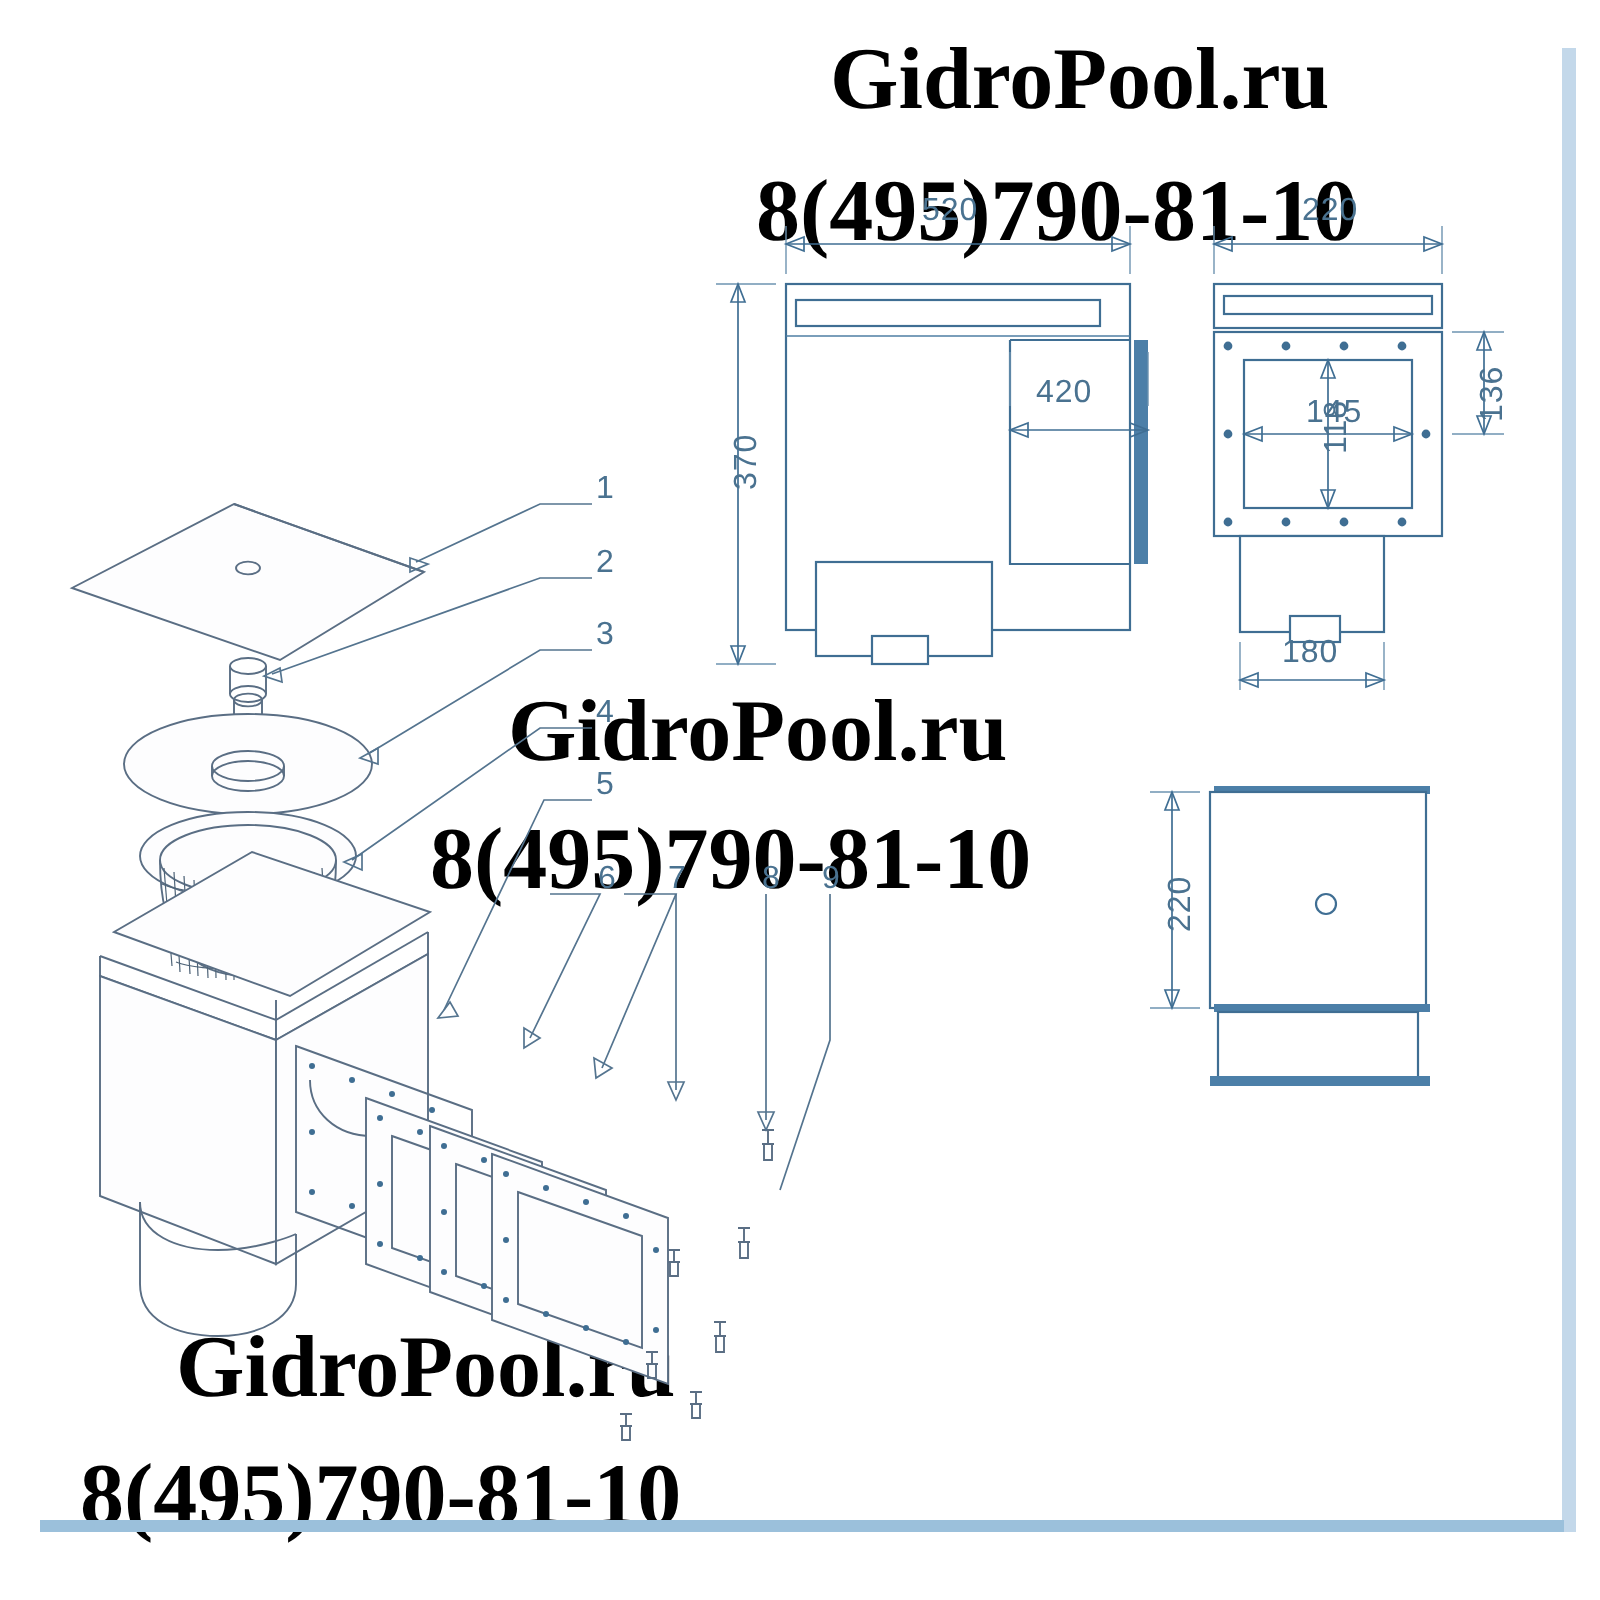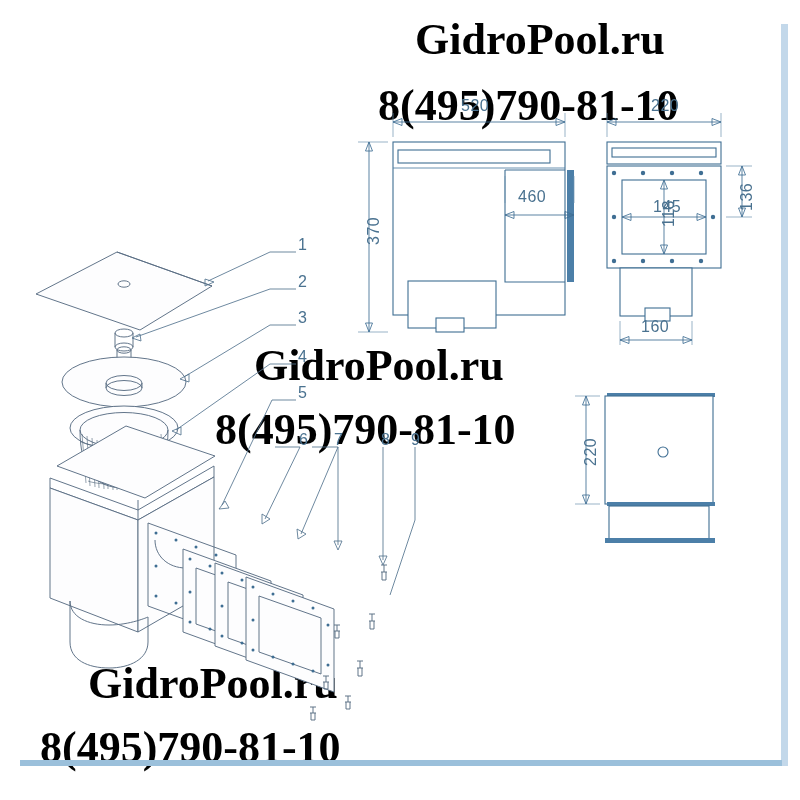--- a/index.html
+++ b/index.html
@@ -363,24 +363,24 @@
   <div class="tx tx-num" style="left:298px;top:273px;">2</div>
   <div class="tx tx-num" style="left:298px;top:309px;">3</div>
   <div class="tx tx-num" style="left:298px;top:348px;">4</div>
   <div class="tx tx-num" style="left:298px;top:384px;">5</div>
   <div class="tx tx-num" style="left:299px;top:431px;">6</div>
   <div class="tx tx-num" style="left:334px;top:431px;">7</div>
   <div class="tx tx-num" style="left:381px;top:431px;">8</div>
   <div class="tx tx-num" style="left:411px;top:431px;">9</div>
 
   <div class="tx tx-dim" style="left:461px;top:97px;">520</div>
-  <div class="tx tx-dim" style="left:518px;top:188px;">460</div>
+  <div class="tx tx-dim" style="left:518px;top:188px;">420</div>
   <div class="tx tx-dim rot90" style="left:365px;top:245px;">370</div>
 
   <div class="tx tx-dim" style="left:651px;top:97px;">220</div>
   <div class="tx tx-dim rot90" style="left:738px;top:211px;">136</div>
   <div class="tx tx-dim rot90" style="left:660px;top:227px;">118</div>
   <div class="tx tx-dim" style="left:653px;top:198px;">145</div>
-  <div class="tx tx-dim" style="left:641px;top:318px;">160</div>
+  <div class="tx tx-dim" style="left:641px;top:318px;">180</div>
 
   <div class="tx tx-dim rot90" style="left:582px;top:466px;">220</div>
 
 </div>
 
 </body></html>

